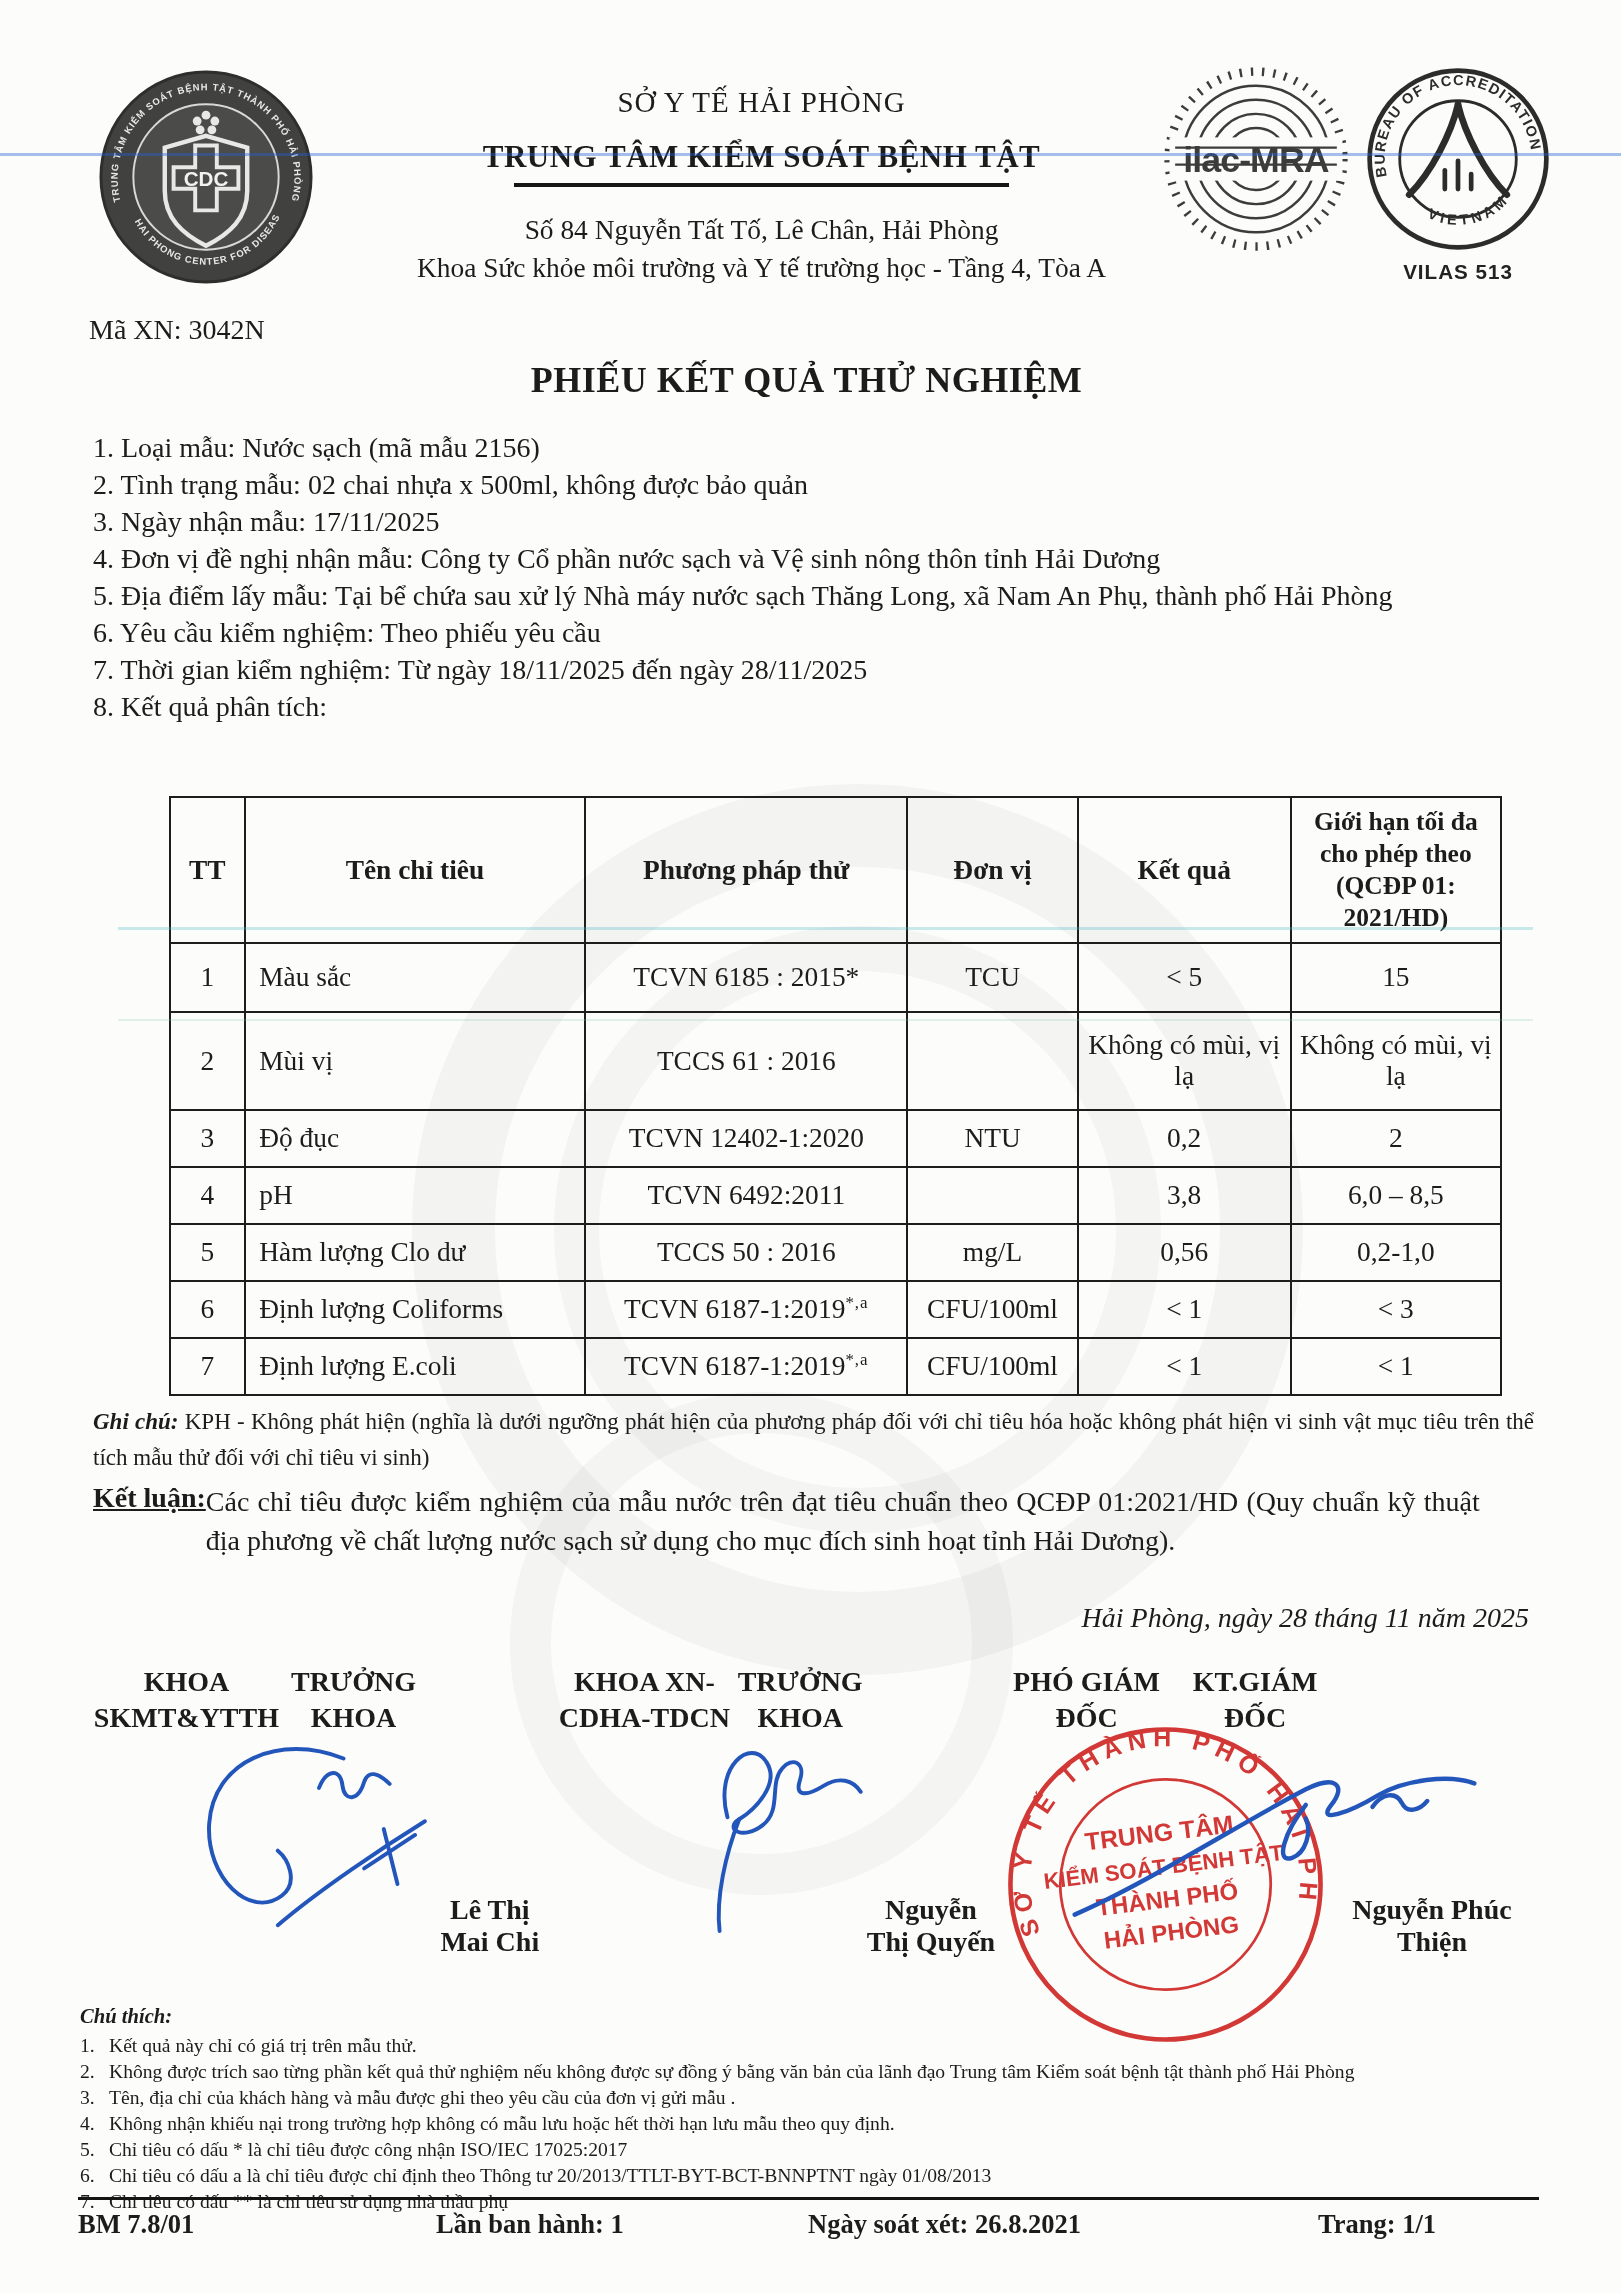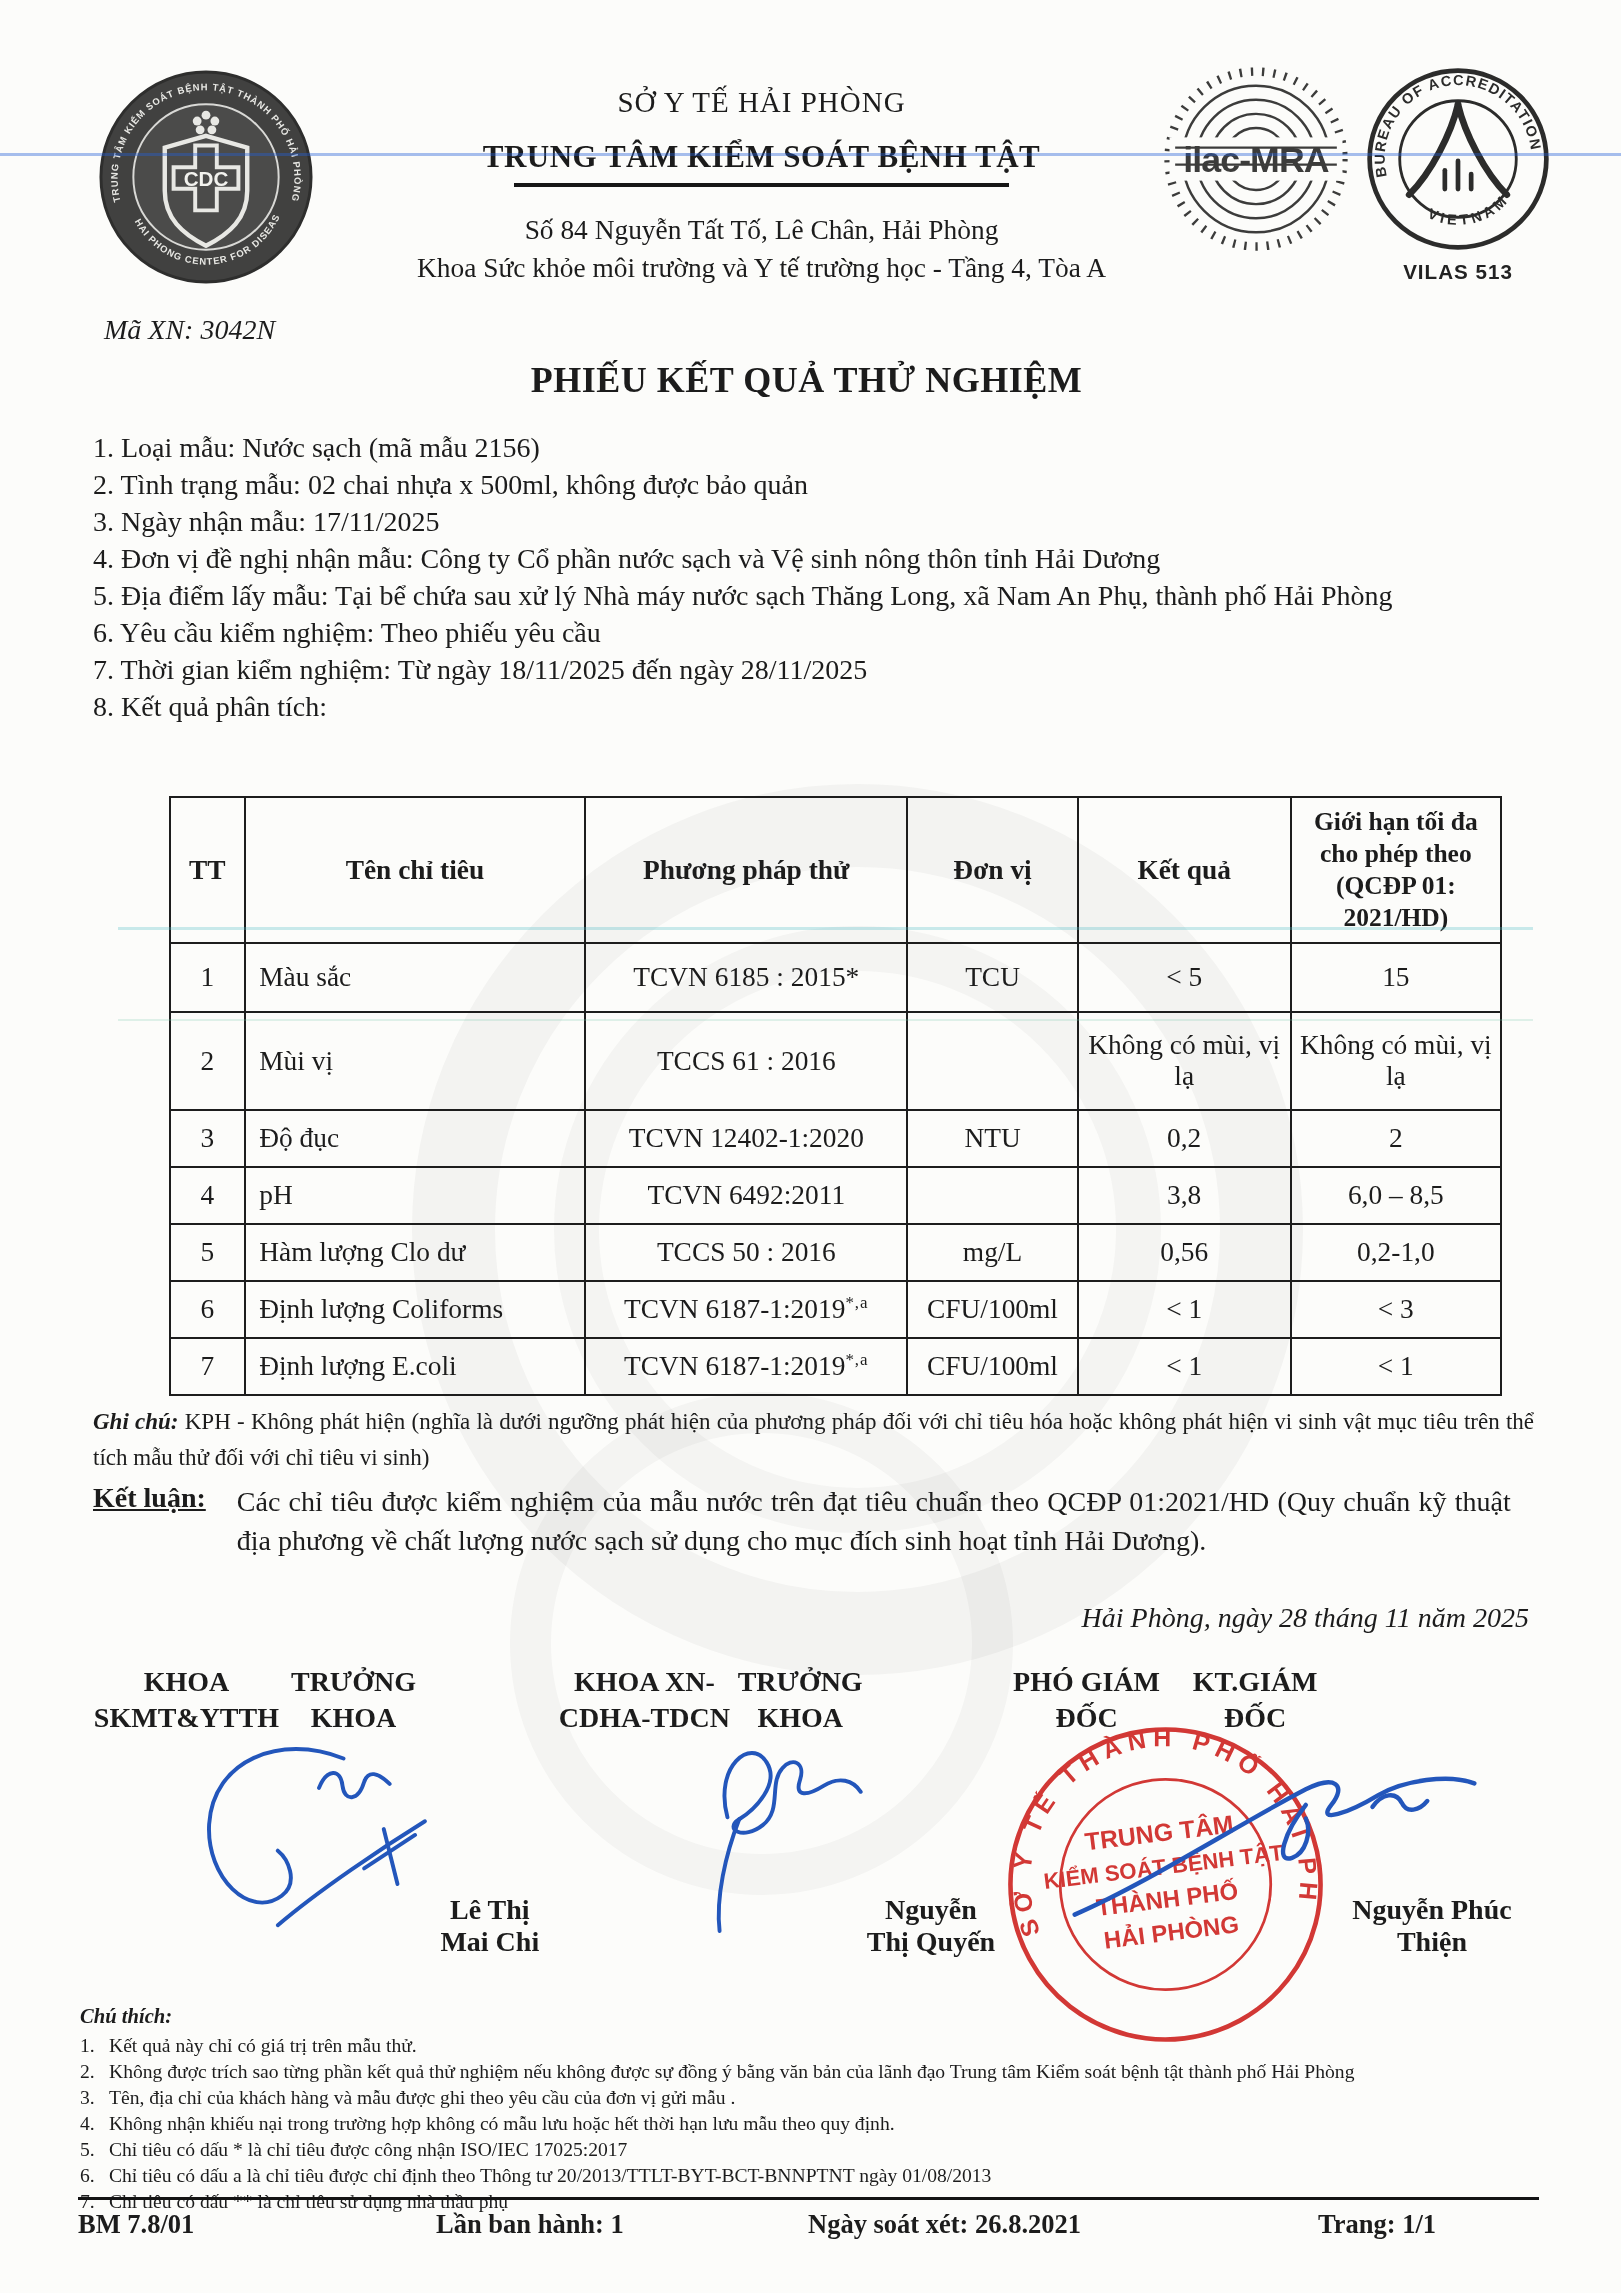--- a/index.html
+++ b/index.html
@@ -26,21 +26,21 @@
   .cdc-logo{position:absolute;left:98px;top:69px;}
   .head-center{position:absolute;left:333px;right:431px;top:86px;text-align:center;}
   .dept{font-size:29px;letter-spacing:1px;}
   .org{font-size:31px;font-weight:bold;margin-top:19.6px;letter-spacing:0.5px;}
   .org-underline{width:495px;height:3.9px;background:#161616;margin:8.8px auto 0;}
   .addr{font-size:27.4px;margin-top:28px;}
   .khoa{font-size:27.4px;margin-top:6.9px;white-space:nowrap;}
   .head-right{position:absolute;right:69px;top:65px;display:flex;gap:13.7px;align-items:flex-start;}
   .boa-wrap{text-align:center;}
   .vilas{font-family:"Liberation Sans","DejaVu Sans",sans-serif;font-weight:bold;font-size:20.6px;margin-top:2.9px;letter-spacing:1px;color:#222;}
-  .ma-xn{position:absolute;left:104px;top:314px;font-size:28px;font-style:italic;}
+  .ma-xn{position:absolute;left:89px;top:314px;font-size:28px;}
 
   .title{position:absolute;left:0;right:8px;top:359px;text-align:center;font-size:36px;font-weight:bold;letter-spacing:0.5px;}
 
   .info-list{position:absolute;left:93px;top:429px;width:1441px;font-size:28px;line-height:37px;}
 
   
   .result-table{position:absolute;left:169px;top:796px;width:1333px;border-collapse:collapse;table-layout:fixed;font-size:27.4px;background:transparent;}
   .result-table th,.result-table td{border:2.5px solid #1d1d1d;text-align:center;vertical-align:middle;padding:2px 5.9px;font-weight:normal;}
   .result-table thead th{font-weight:bold;height:140px;}
   .result-table th.h-limit{font-size:25.5px;line-height:32px;padding:2px 9.8px;}
@@ -48,21 +48,21 @@
   .result-table tr{height:57px;}
   .result-table tr.r0{height:69px;}
   .result-table tr.r1{height:98px;}
   .result-table td sup{font-size:.62em;vertical-align:super;letter-spacing:1px;}
   .col-tt{width:5.6%;}.col-name{width:25.6%;}.col-method{width:24.2%;}
   .col-unit{width:12.8%;}.col-result{width:16.0%;}.col-limit{width:15.8%;}
 
   .ghichu{position:absolute;left:93px;top:1404px;width:1441px;font-size:23px;line-height:36px;text-align:justify;margin:0;}
   .ghichu .lbl{font-weight:bold;font-style:italic;}
 
-  .ketluan{position:absolute;left:93px;top:1482px;width:1441px;display:flex;gap:31px;}
+  .ketluan{position:absolute;left:93px;top:1482px;width:1441px;display:flex;}
   .ketluan .lbl{font-size:28px;font-weight:bold;text-decoration:underline;white-space:nowrap;}
   .ketluan .txt{font-size:28px;line-height:39px;text-align:justify;width:1274px;}
 
   .dateline{position:absolute;right:92px;top:1602px;font-size:28px;font-style:italic;}
 
   .sigs{position:absolute;left:93px;top:1664px;width:1436px;height:294px;display:grid;grid-template-columns:32% 31% 37%;}
   .sig-col{position:relative;text-align:center;display:flex;height:294px;}
   .sig-role{font-size:28px;font-weight:bold;line-height:36px;}
   .sig-name{margin-top:auto;font-size:28px;font-weight:bold;position:relative;z-index:4;}
   .sig-img{position:absolute;z-index:3;}

